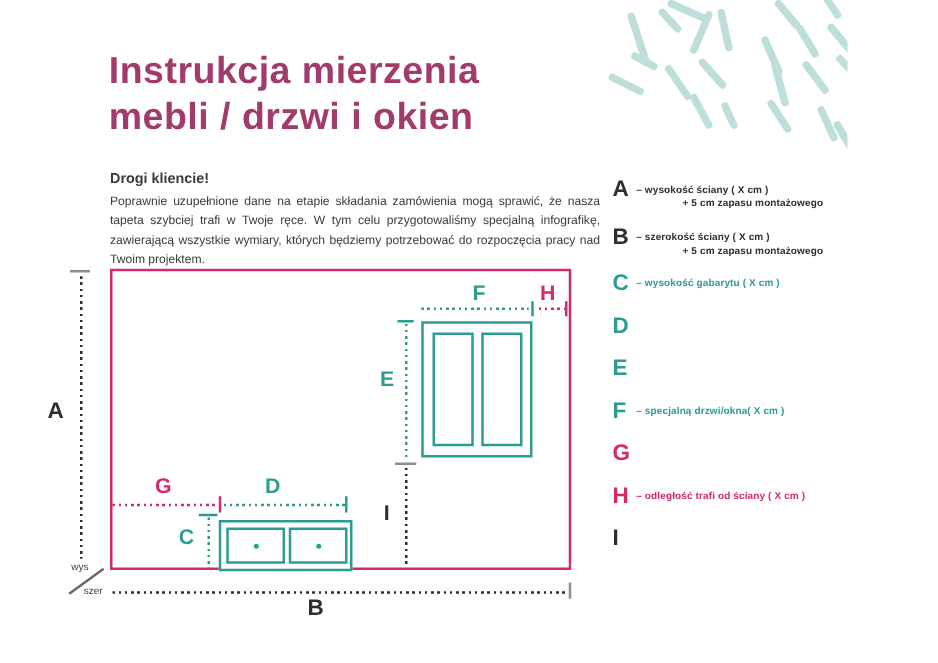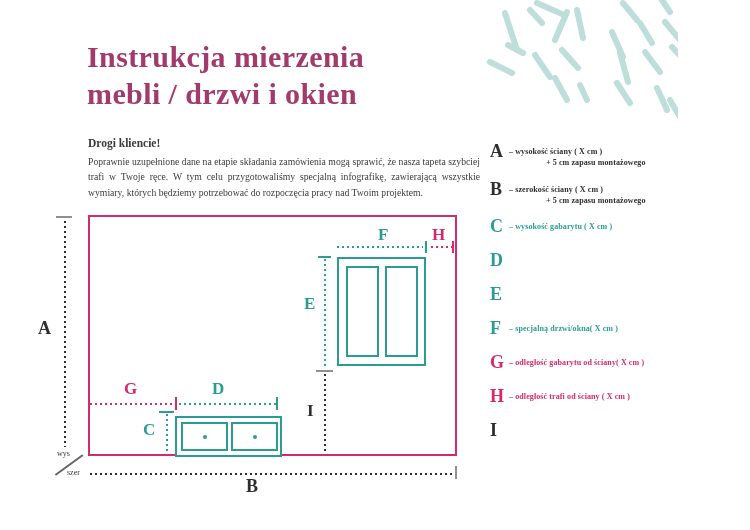--- a/index.html
+++ b/index.html
@@ -1,19 +1,19 @@
 <!DOCTYPE html>
 <html style="--c-title: #a23a6c; --c-pink: #d4296f; --c-teal: #2a9c94; --c-black: #2e2e2e; --c-leaf: #bddeda; --c-gray: #8f8f8f;"><head>
 <meta charset="utf-8">
 <style>
   * { margin:0; padding:0; box-sizing:border-box; }
   html,body { background:#fff; }
   .page {
     position:relative; width:678px; height:530px; background:#ffffff;
-    font-family:Liberation Serif, serif; overflow:hidden;
+    font-family:Liberation Sans, sans-serif; overflow:hidden;
   }
   .abs { position:absolute; }
 
   
   .leaves { position:absolute; left:480px; top:0; }
   .leaf { stroke:var(--c-leaf); stroke-width:6; stroke-linecap:round; }
 
   
   .title {
     position:absolute; left:87px; top:38px;
@@ -184,21 +184,20 @@
   </div>
   <div class="lrow" style="top: 287px; color: rgb(42, 156, 148);">
     <span class="lletter">E</span>
   </div>
   <div class="lrow" style="top: 321px; color: rgb(42, 156, 148);">
     <span class="lletter">F</span>
     <span class="ltext">– specjalną drzwi/okna( X cm )</span>
   </div>
   <div class="lrow" style="top: 355px; color: rgb(212, 41, 111);">
     <span class="lletter">G</span>
-    <span class="ltext">– odległość gabarytu od ściany( X cm )</span>
   </div>
   <div class="lrow" style="top: 389px; color: rgb(212, 41, 111);">
     <span class="lletter">H</span>
     <span class="ltext">– odległość trafi od ściany ( X cm )</span>
   </div>
   <div class="lrow" style="top: 423px; color: rgb(46, 46, 46);">
     <span class="lletter">I</span>
   </div>
 
 </div>

